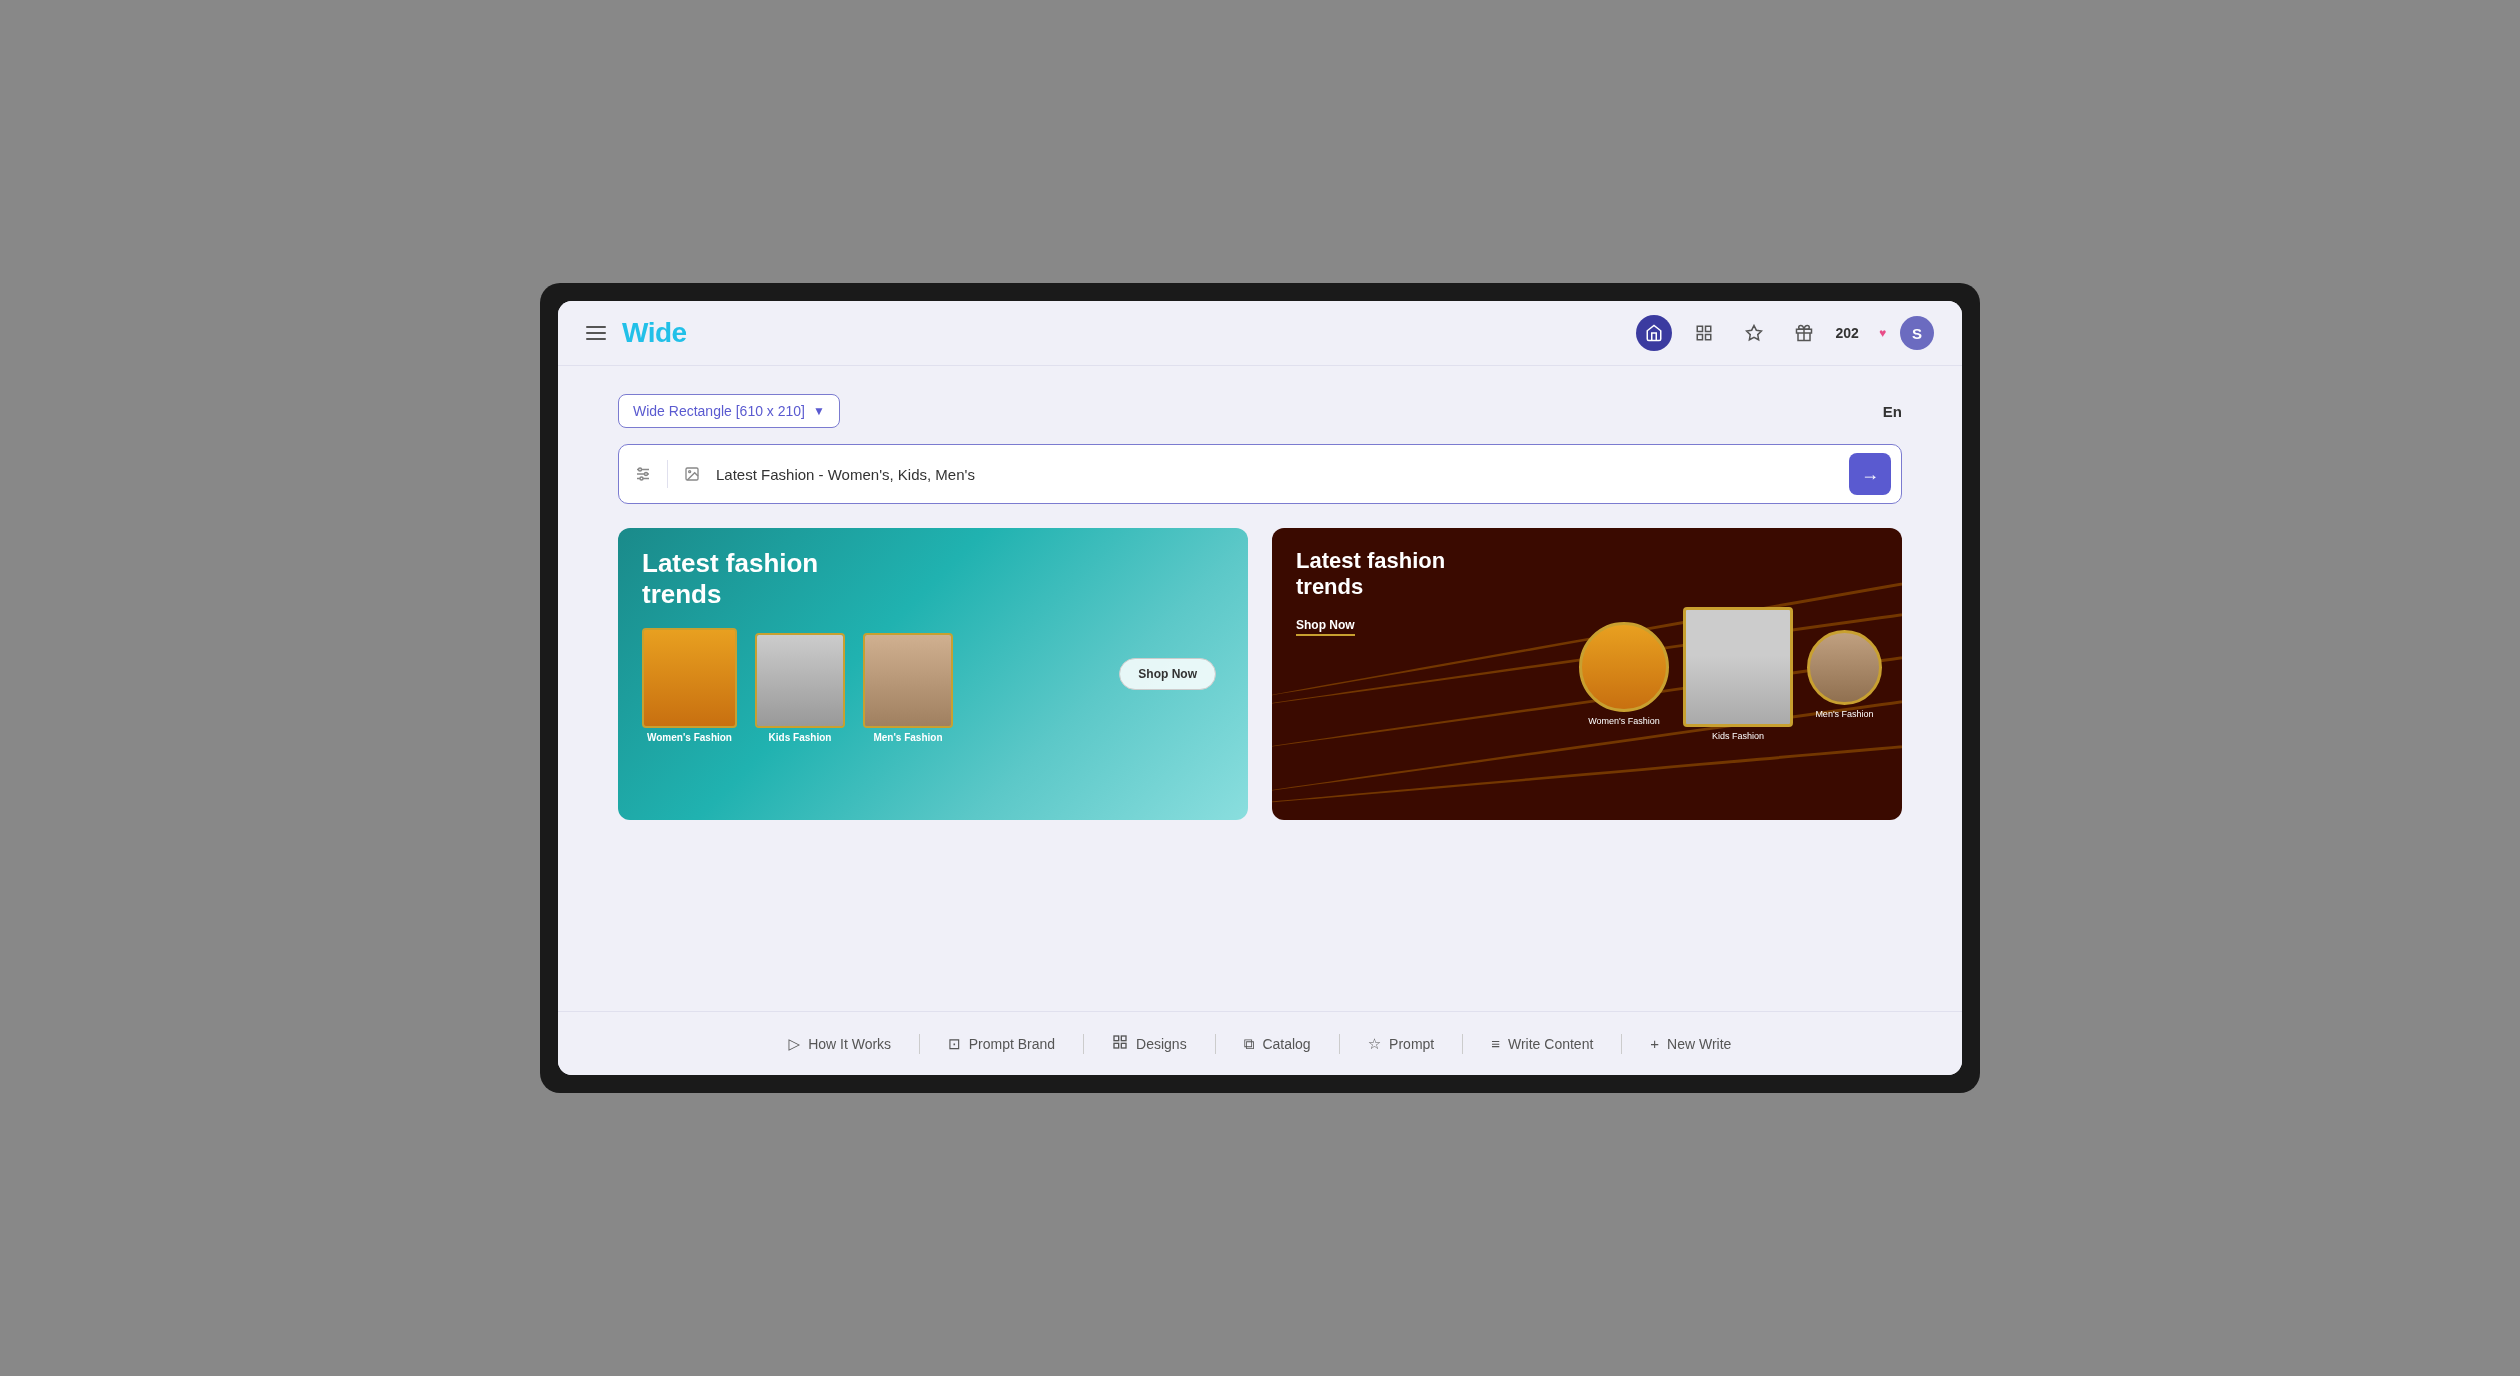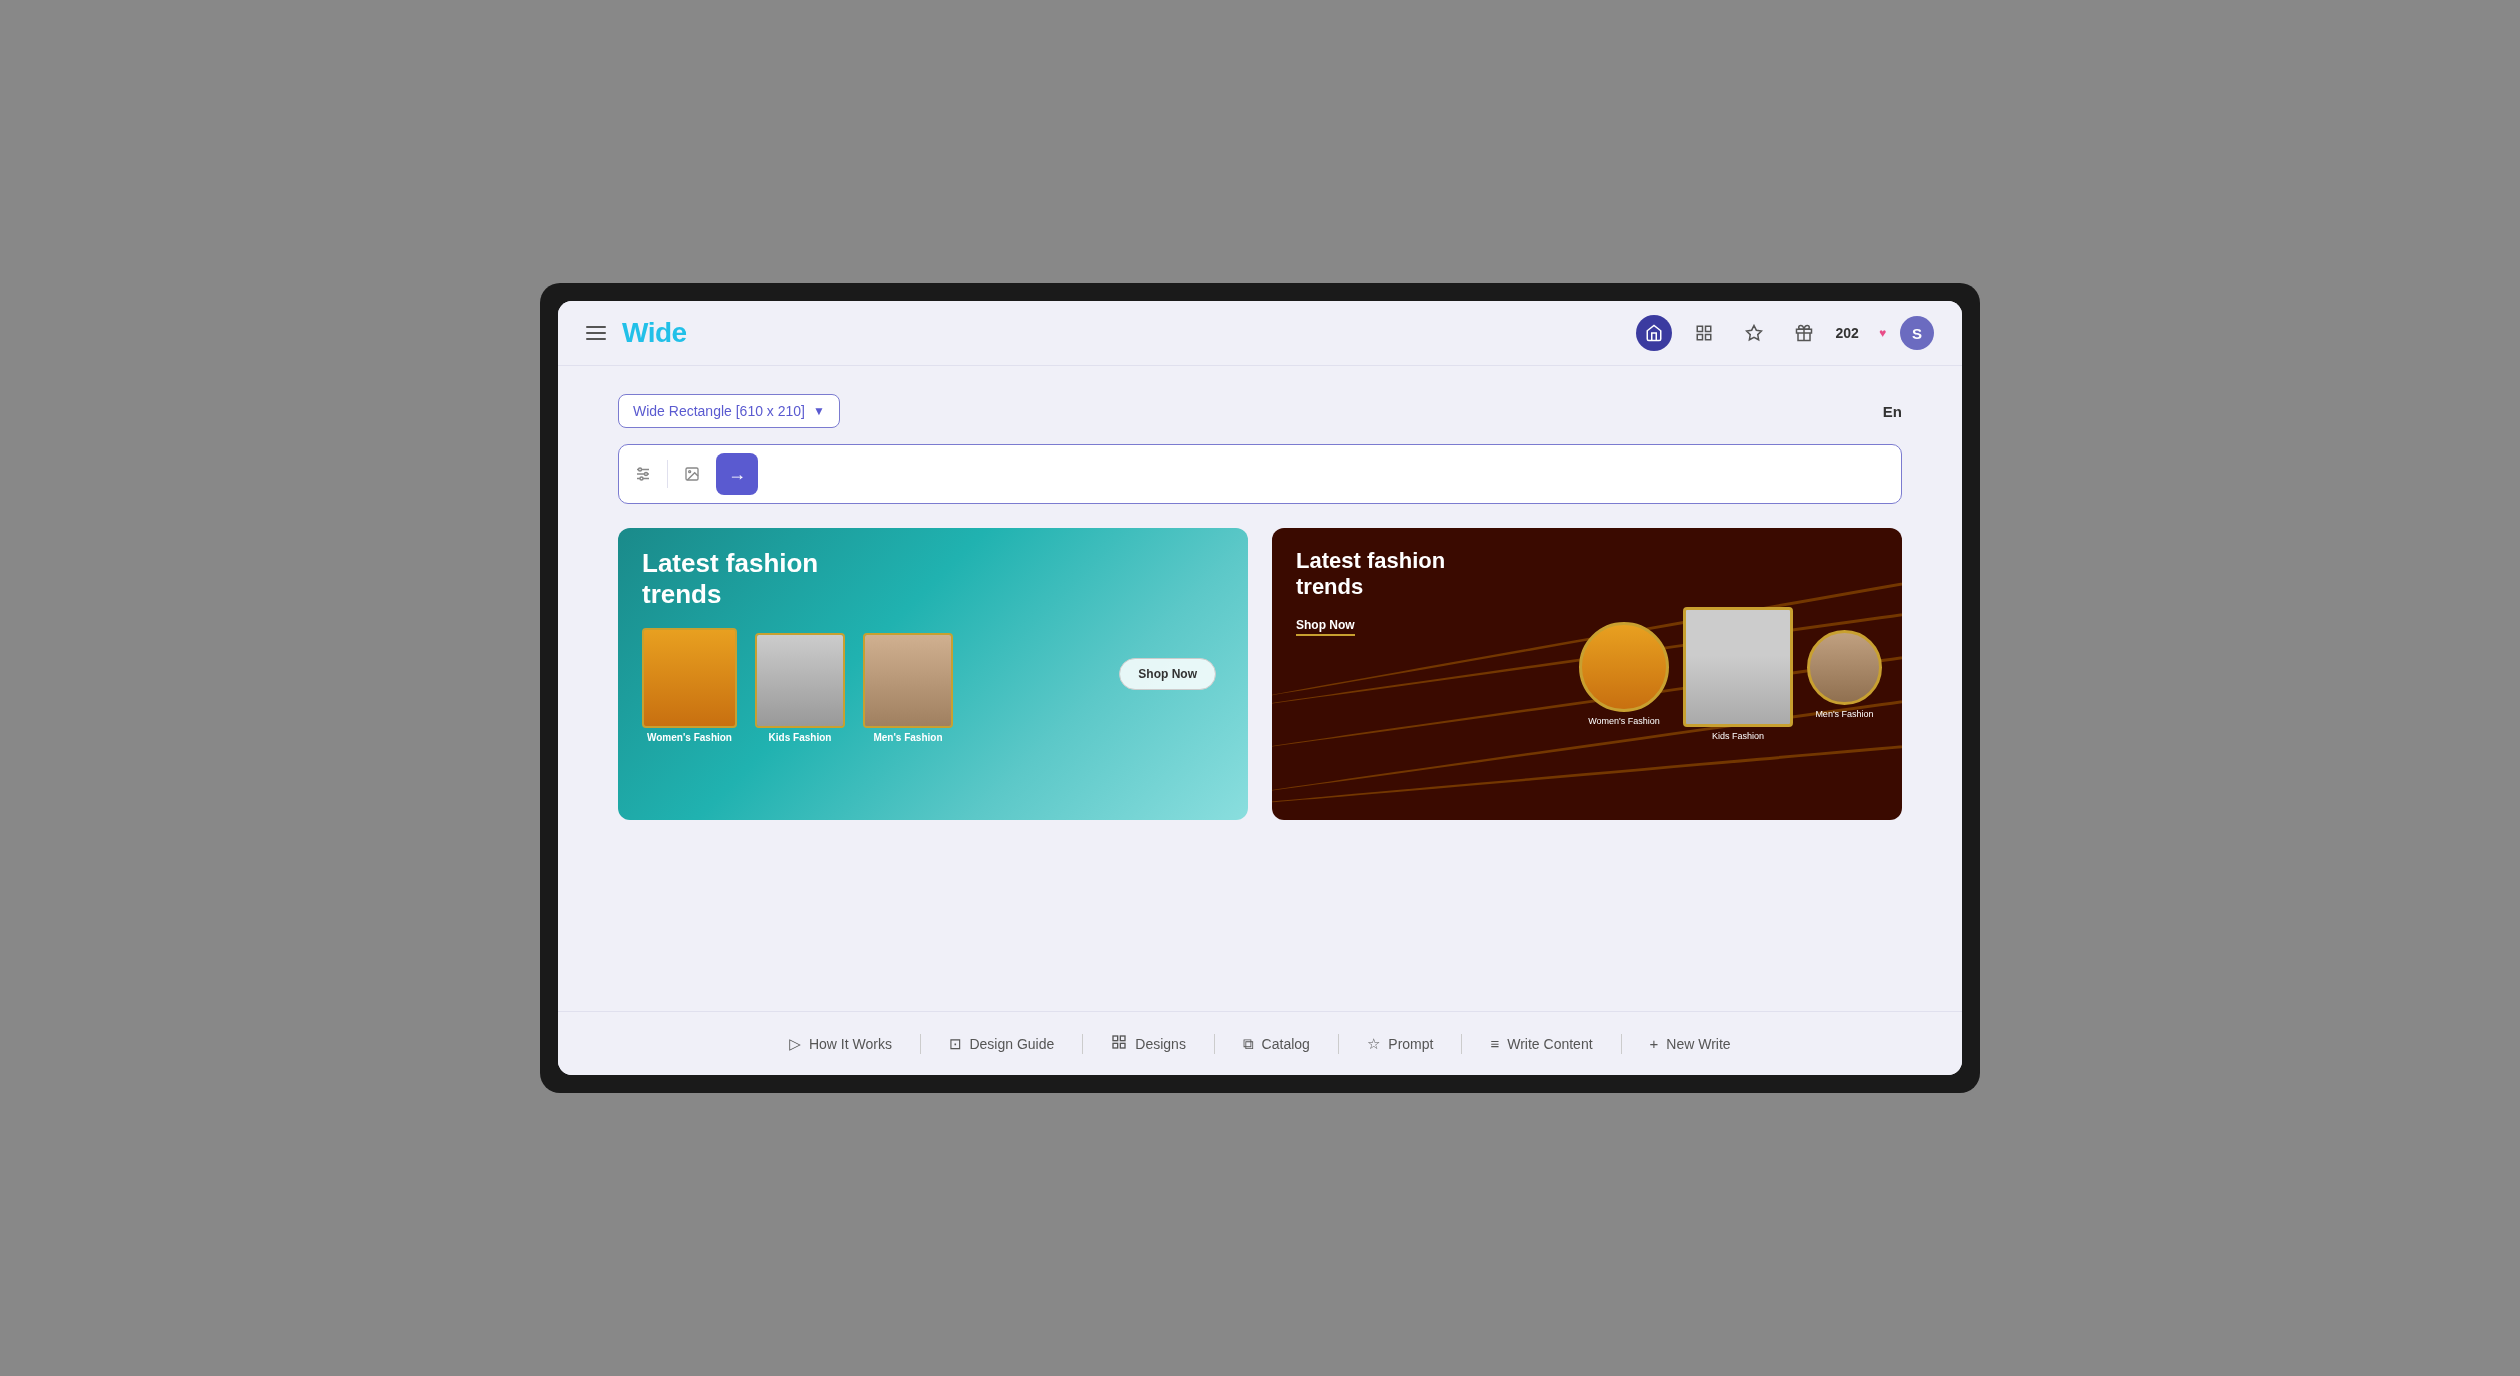--- a/index.html
+++ b/index.html
@@ -484,20 +484,21 @@
             </svg>
           </div>
         </div>
         <div class="prompt-icon" style="padding: 0 6px;">
           <svg width="20" height="20" viewBox="0 0 24 24" fill="none" stroke="#888" stroke-width="2">
             <rect x="3" y="3" width="18" height="18" rx="2"></rect>
             <circle cx="8.5" cy="8.5" r="1.5"></circle>
             <polyline points="21 15 16 10 5 21"></polyline>
           </svg>
         </div>
+        <input class="prompt-input" type="text" value="Latest Fashion - Women's, Kids, Men's" style="">
         <div class="prompt-submit">
           <span>→</span>
         </div>
       </div>
 
 
       <div class="banners-row">
 
         <div class="banner-card banner-1">
           <div class="banner-1-content">
@@ -563,21 +564,21 @@
     </div>
 
     <div class="bottom-nav">
       <div class="nav-item">
         <span class="nav-icon">▷</span>
         <span>How It Works</span>
       </div>
       <div class="nav-divider"></div>
       <div class="nav-item">
         <span class="nav-icon">⊡</span>
-        <span>Design Guide</span>
+        <span>Prompt Brand</span>
       </div>
       <div class="nav-divider"></div>
       <div class="nav-item">
         <span class="nav-icon">
           <svg width="16" height="16" viewBox="0 0 24 24" fill="none" stroke="currentColor" stroke-width="2">
             <rect x="3" y="3" width="7" height="7"></rect>
               <rect x="14" y="3" width="7" height="7"></rect>
             <rect x="3" y="14" width="7" height="7"></rect>
               <rect x="14" y="14" width="7" height="7"></rect>
           </svg>

